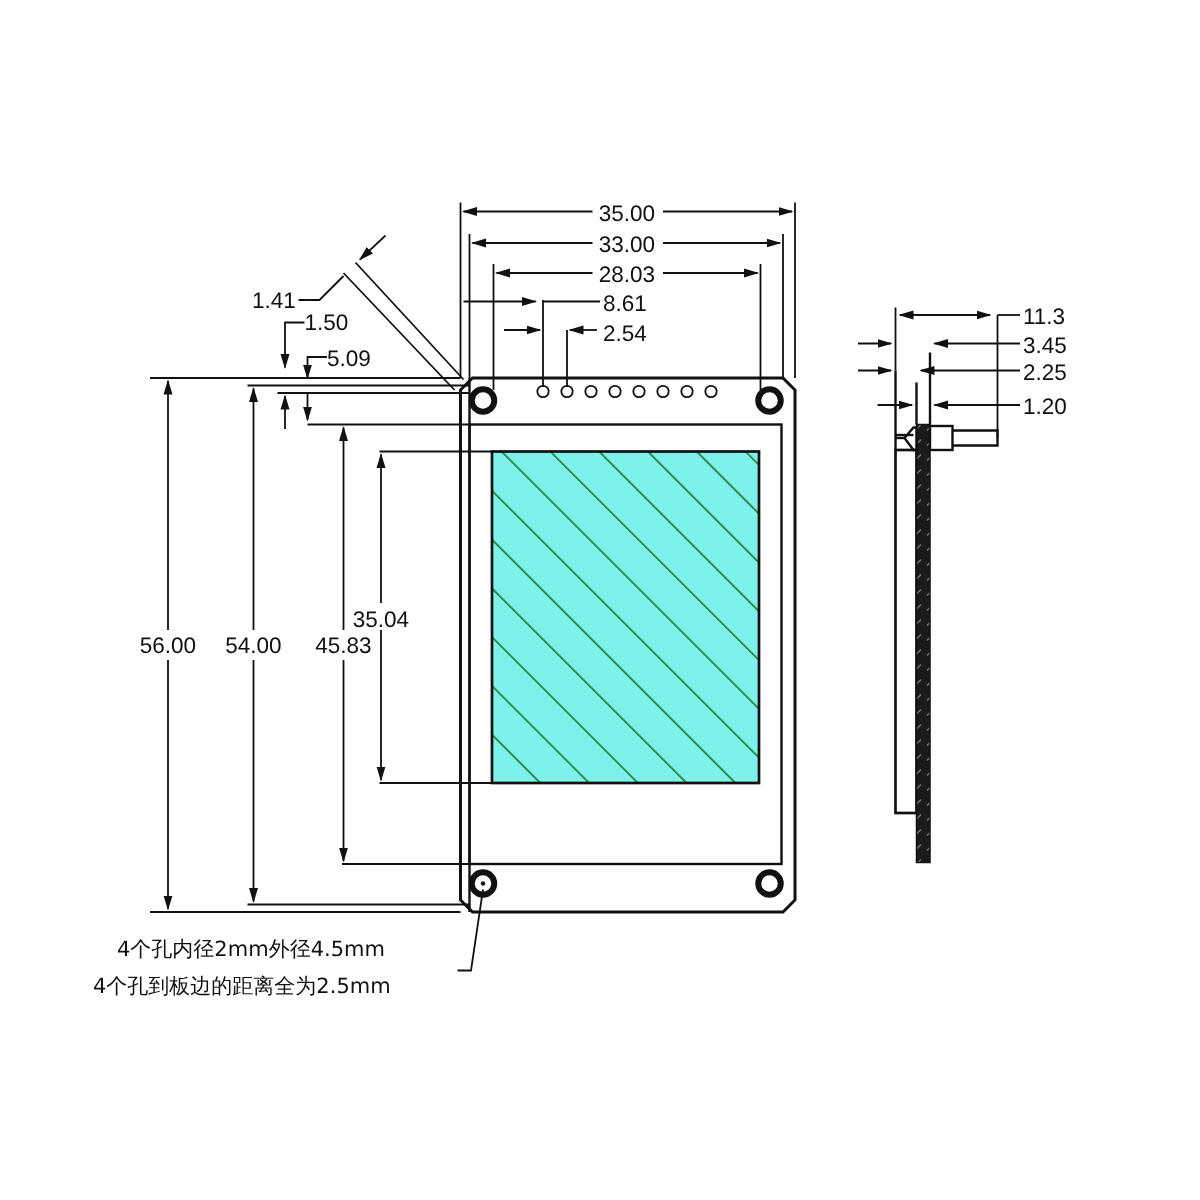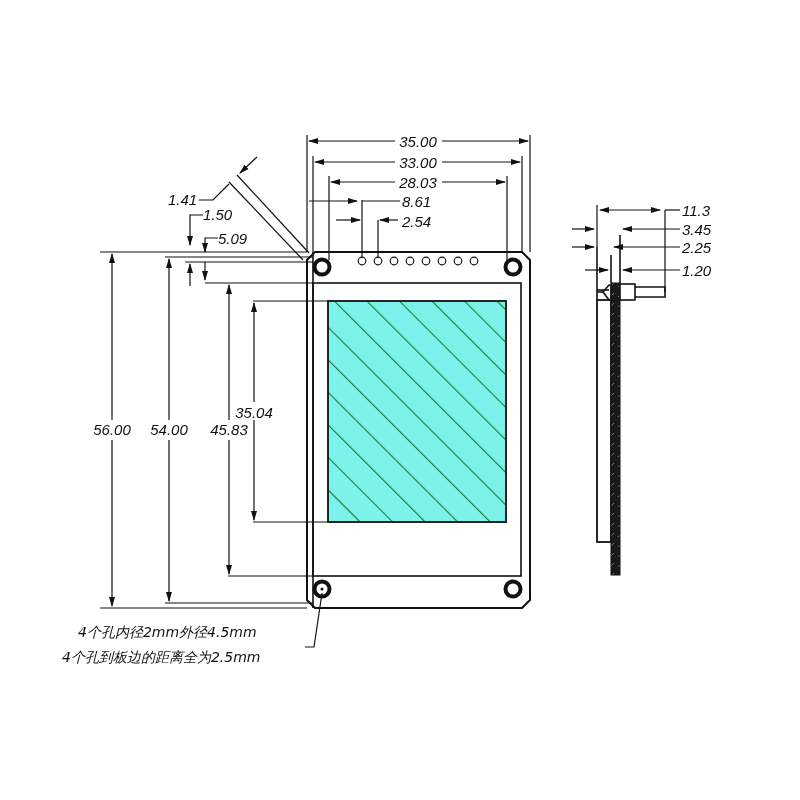--- a/index.html
+++ b/index.html
@@ -1,17 +1,17 @@
 <!DOCTYPE html>
 <html><head>
 <meta charset="utf-8">
 <style>
   html,body{margin:0;padding:0;background:#ffffff;}
   body{width:800px;height:800px;overflow:hidden;font-family:"Liberation Sans",sans-serif;}
-  #canvas{position:absolute;left:0;top:0;width:800px;height:800px;font-style:italic;}
+  #canvas{position:absolute;left:0;top:0;width:800px;height:800px;}
   svg text{font-family:"Liberation Sans",sans-serif;font-size:15px;fill:#111;}
   svg text.cn{font-family:"DejaVu Sans",sans-serif;font-size:14px;}
   .ln{stroke:#111;stroke-width:1.6;fill:none;}
   .thin{stroke:#111;stroke-width:1.2;fill:none;}
   .board{stroke:#111;stroke-width:2;fill:#fff;}
 </style>
 </head>
 <body>
 
 <div id="canvas">

